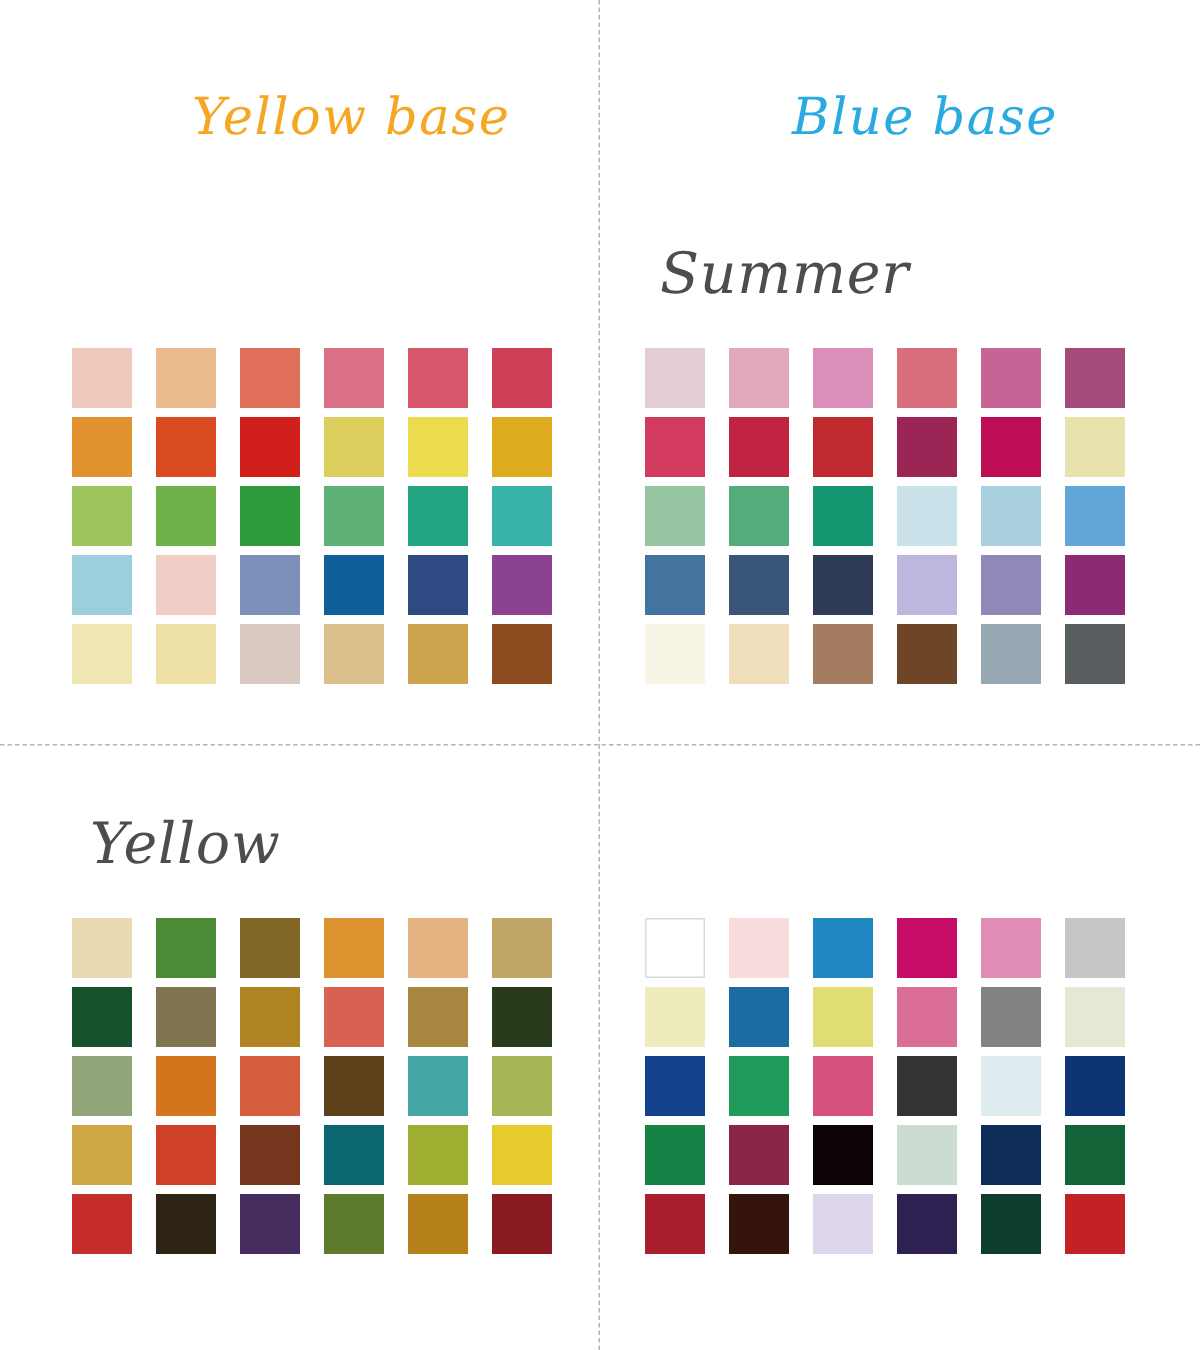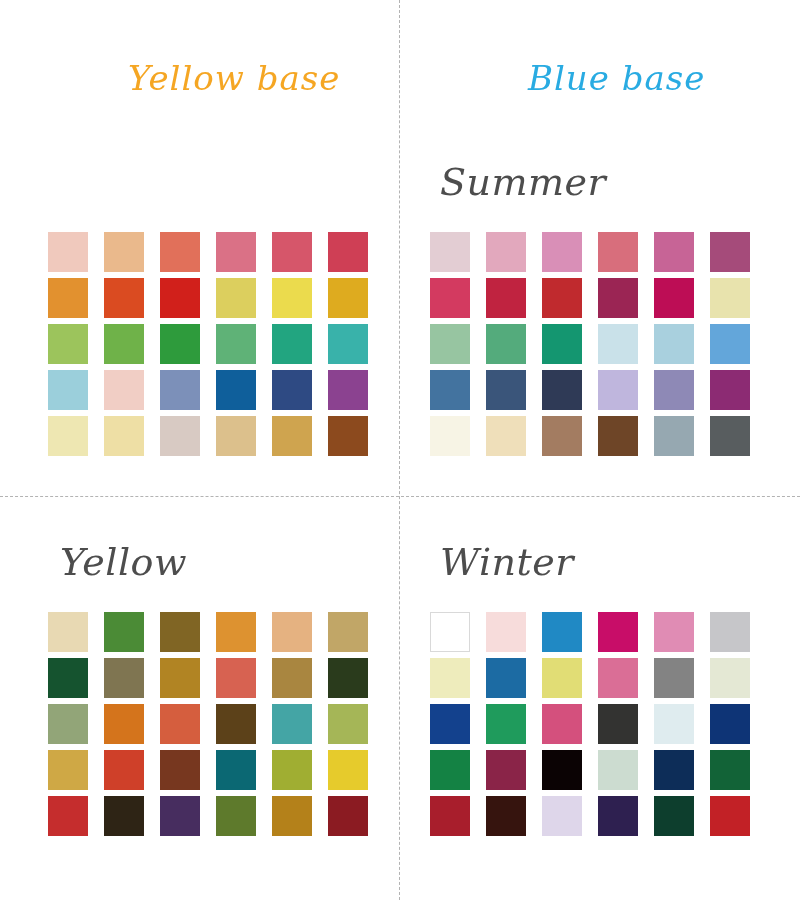--- a/index.html
+++ b/index.html
@@ -210,21 +210,20 @@
         <div class="swatch" style="background-color: rgb(197, 45, 45);"></div>
         <div class="swatch" style="background-color: rgb(46, 36, 21);"></div>
         <div class="swatch" style="background-color: rgb(71, 45, 95);"></div>
         <div class="swatch" style="background-color: rgb(94, 122, 44);"></div>
         <div class="swatch" style="background-color: rgb(180, 129, 26);"></div>
         <div class="swatch" style="background-color: rgb(139, 27, 34);"></div>
       </div>
   </div>
 
   <div class="quadrant q-winter">
-    <div class="season-label" style="color: rgb(77, 77, 77);">Winter</div>
     <div class="swatch-grid">
         <div class="swatch outlined" style="background-color: rgb(255, 255, 255);"></div>
         <div class="swatch" style="background-color: rgb(247, 220, 219);"></div>
         <div class="swatch" style="background-color: rgb(32, 137, 196);"></div>
         <div class="swatch" style="background-color: rgb(200, 13, 104);"></div>
         <div class="swatch" style="background-color: rgb(224, 140, 180);"></div>
         <div class="swatch" style="background-color: rgb(198, 198, 201);"></div>
         <div class="swatch" style="background-color: rgb(238, 236, 188);"></div>
         <div class="swatch" style="background-color: rgb(28, 107, 163);"></div>
         <div class="swatch" style="background-color: rgb(225, 221, 117);"></div>

